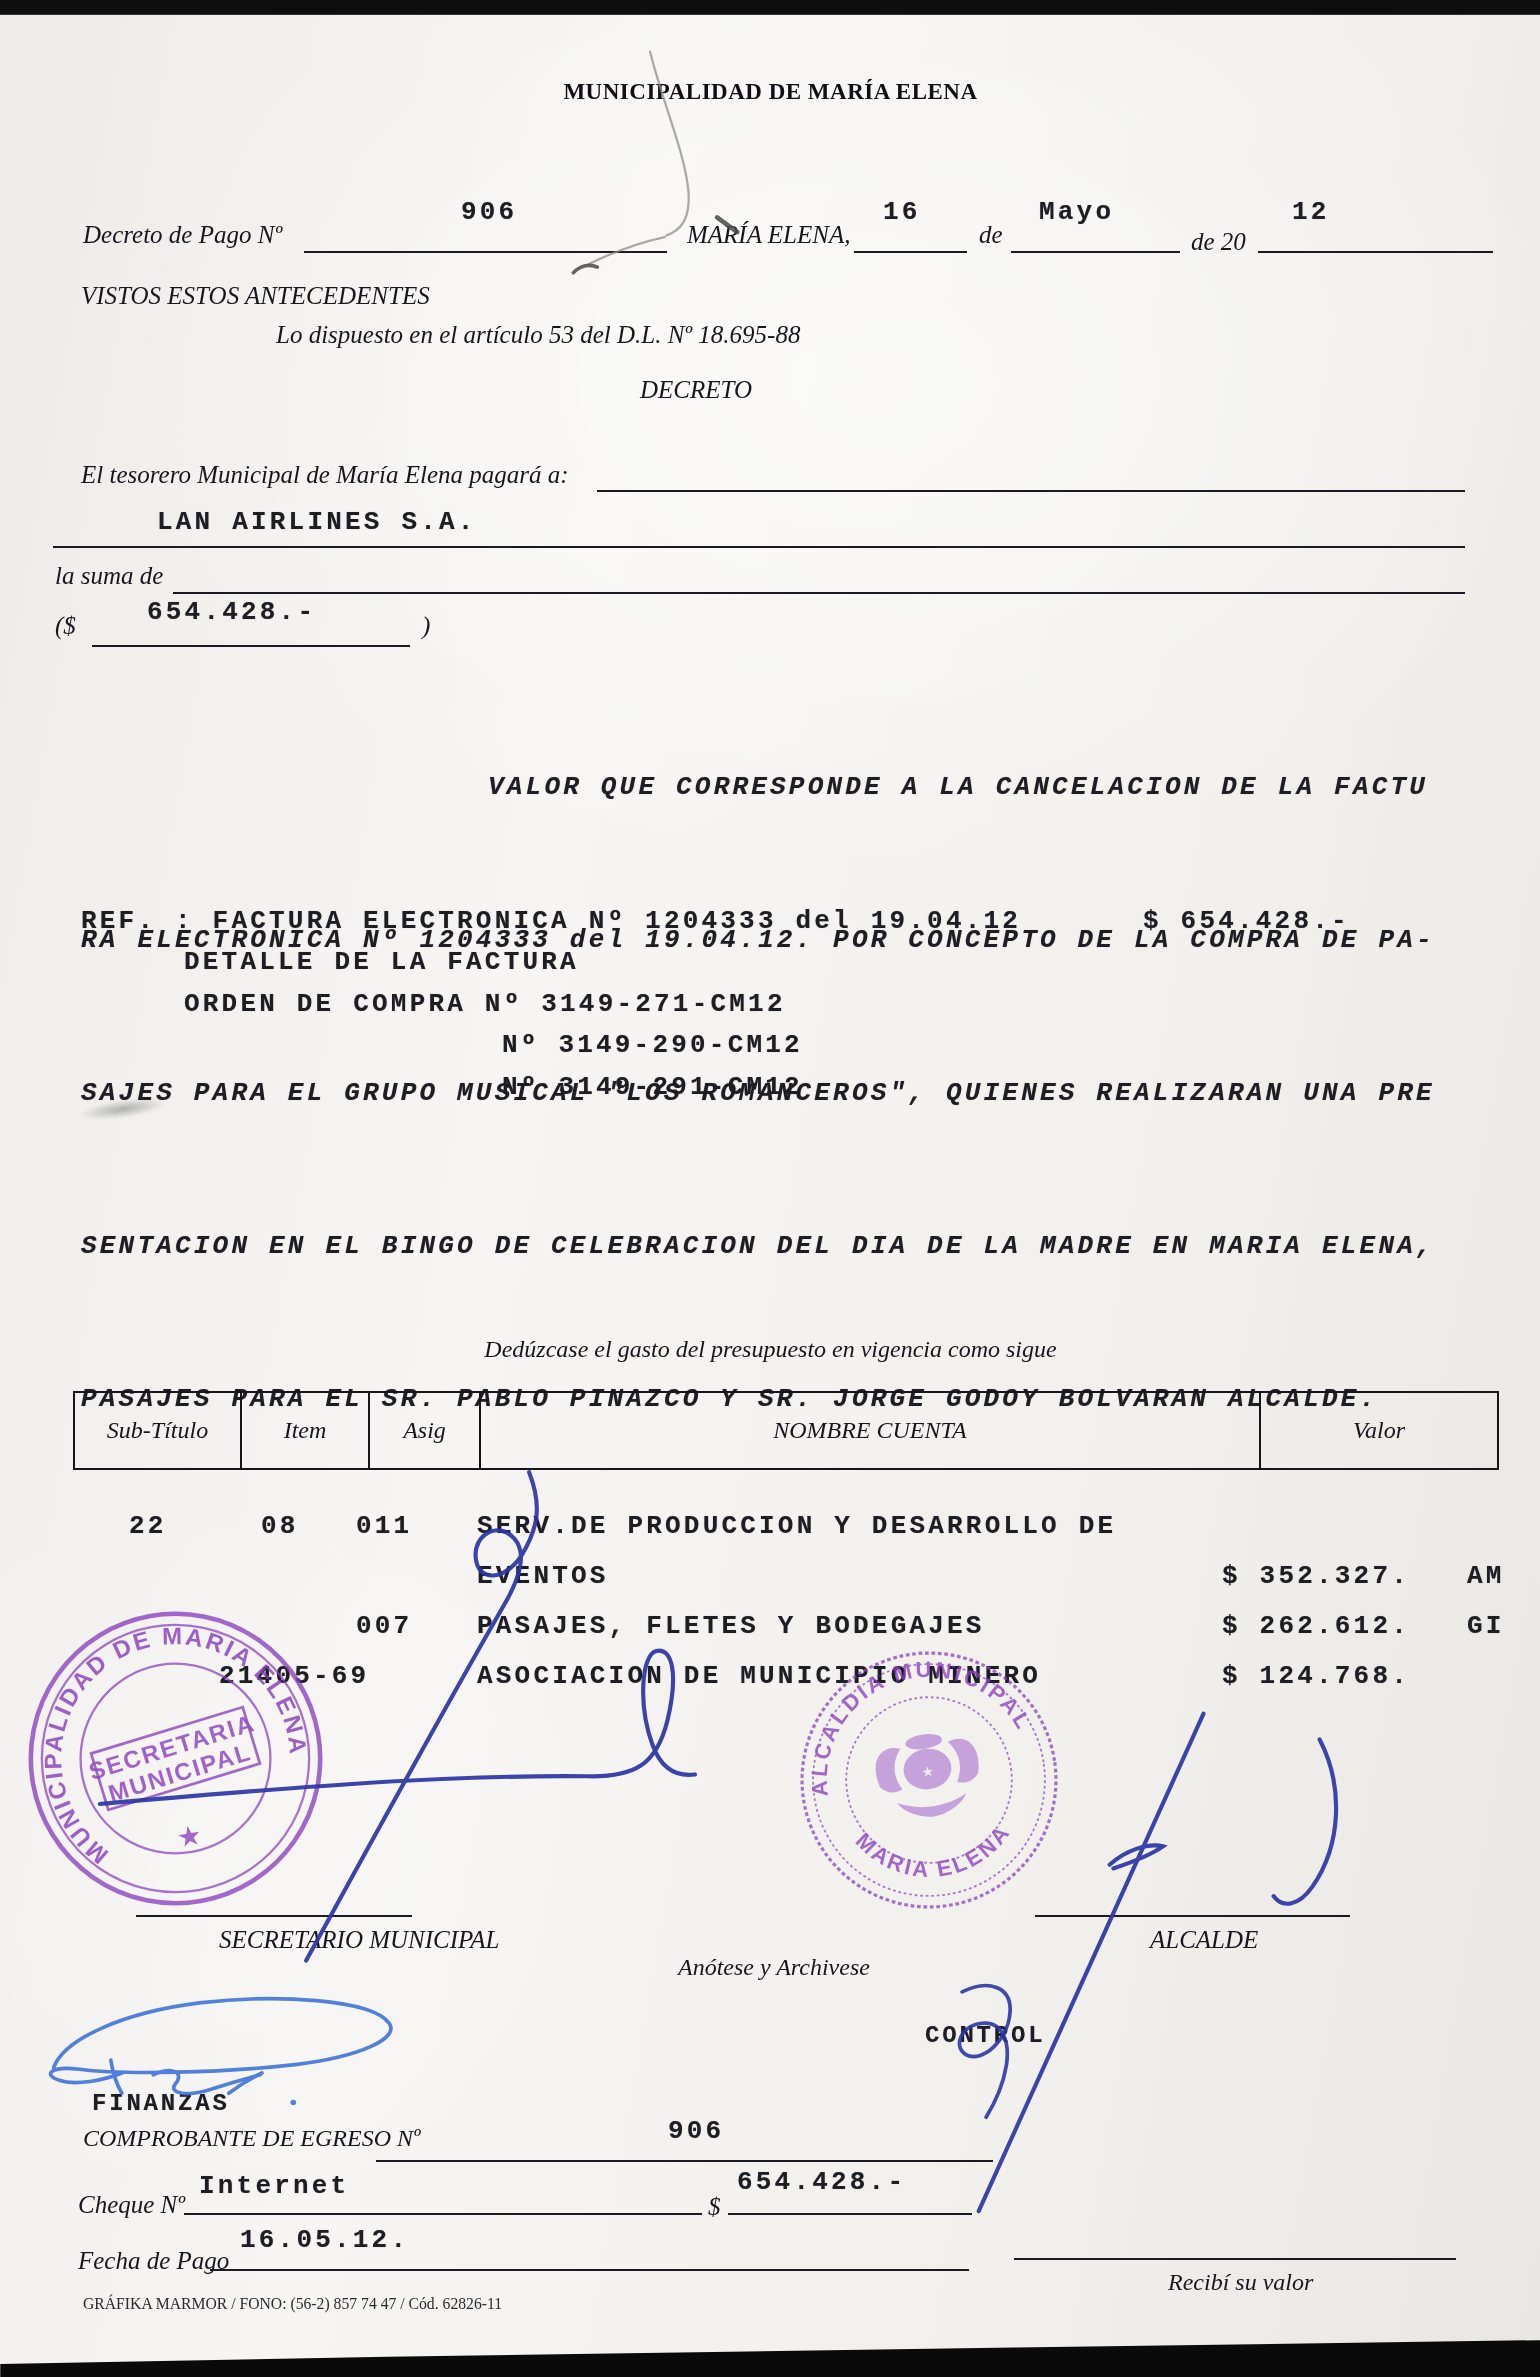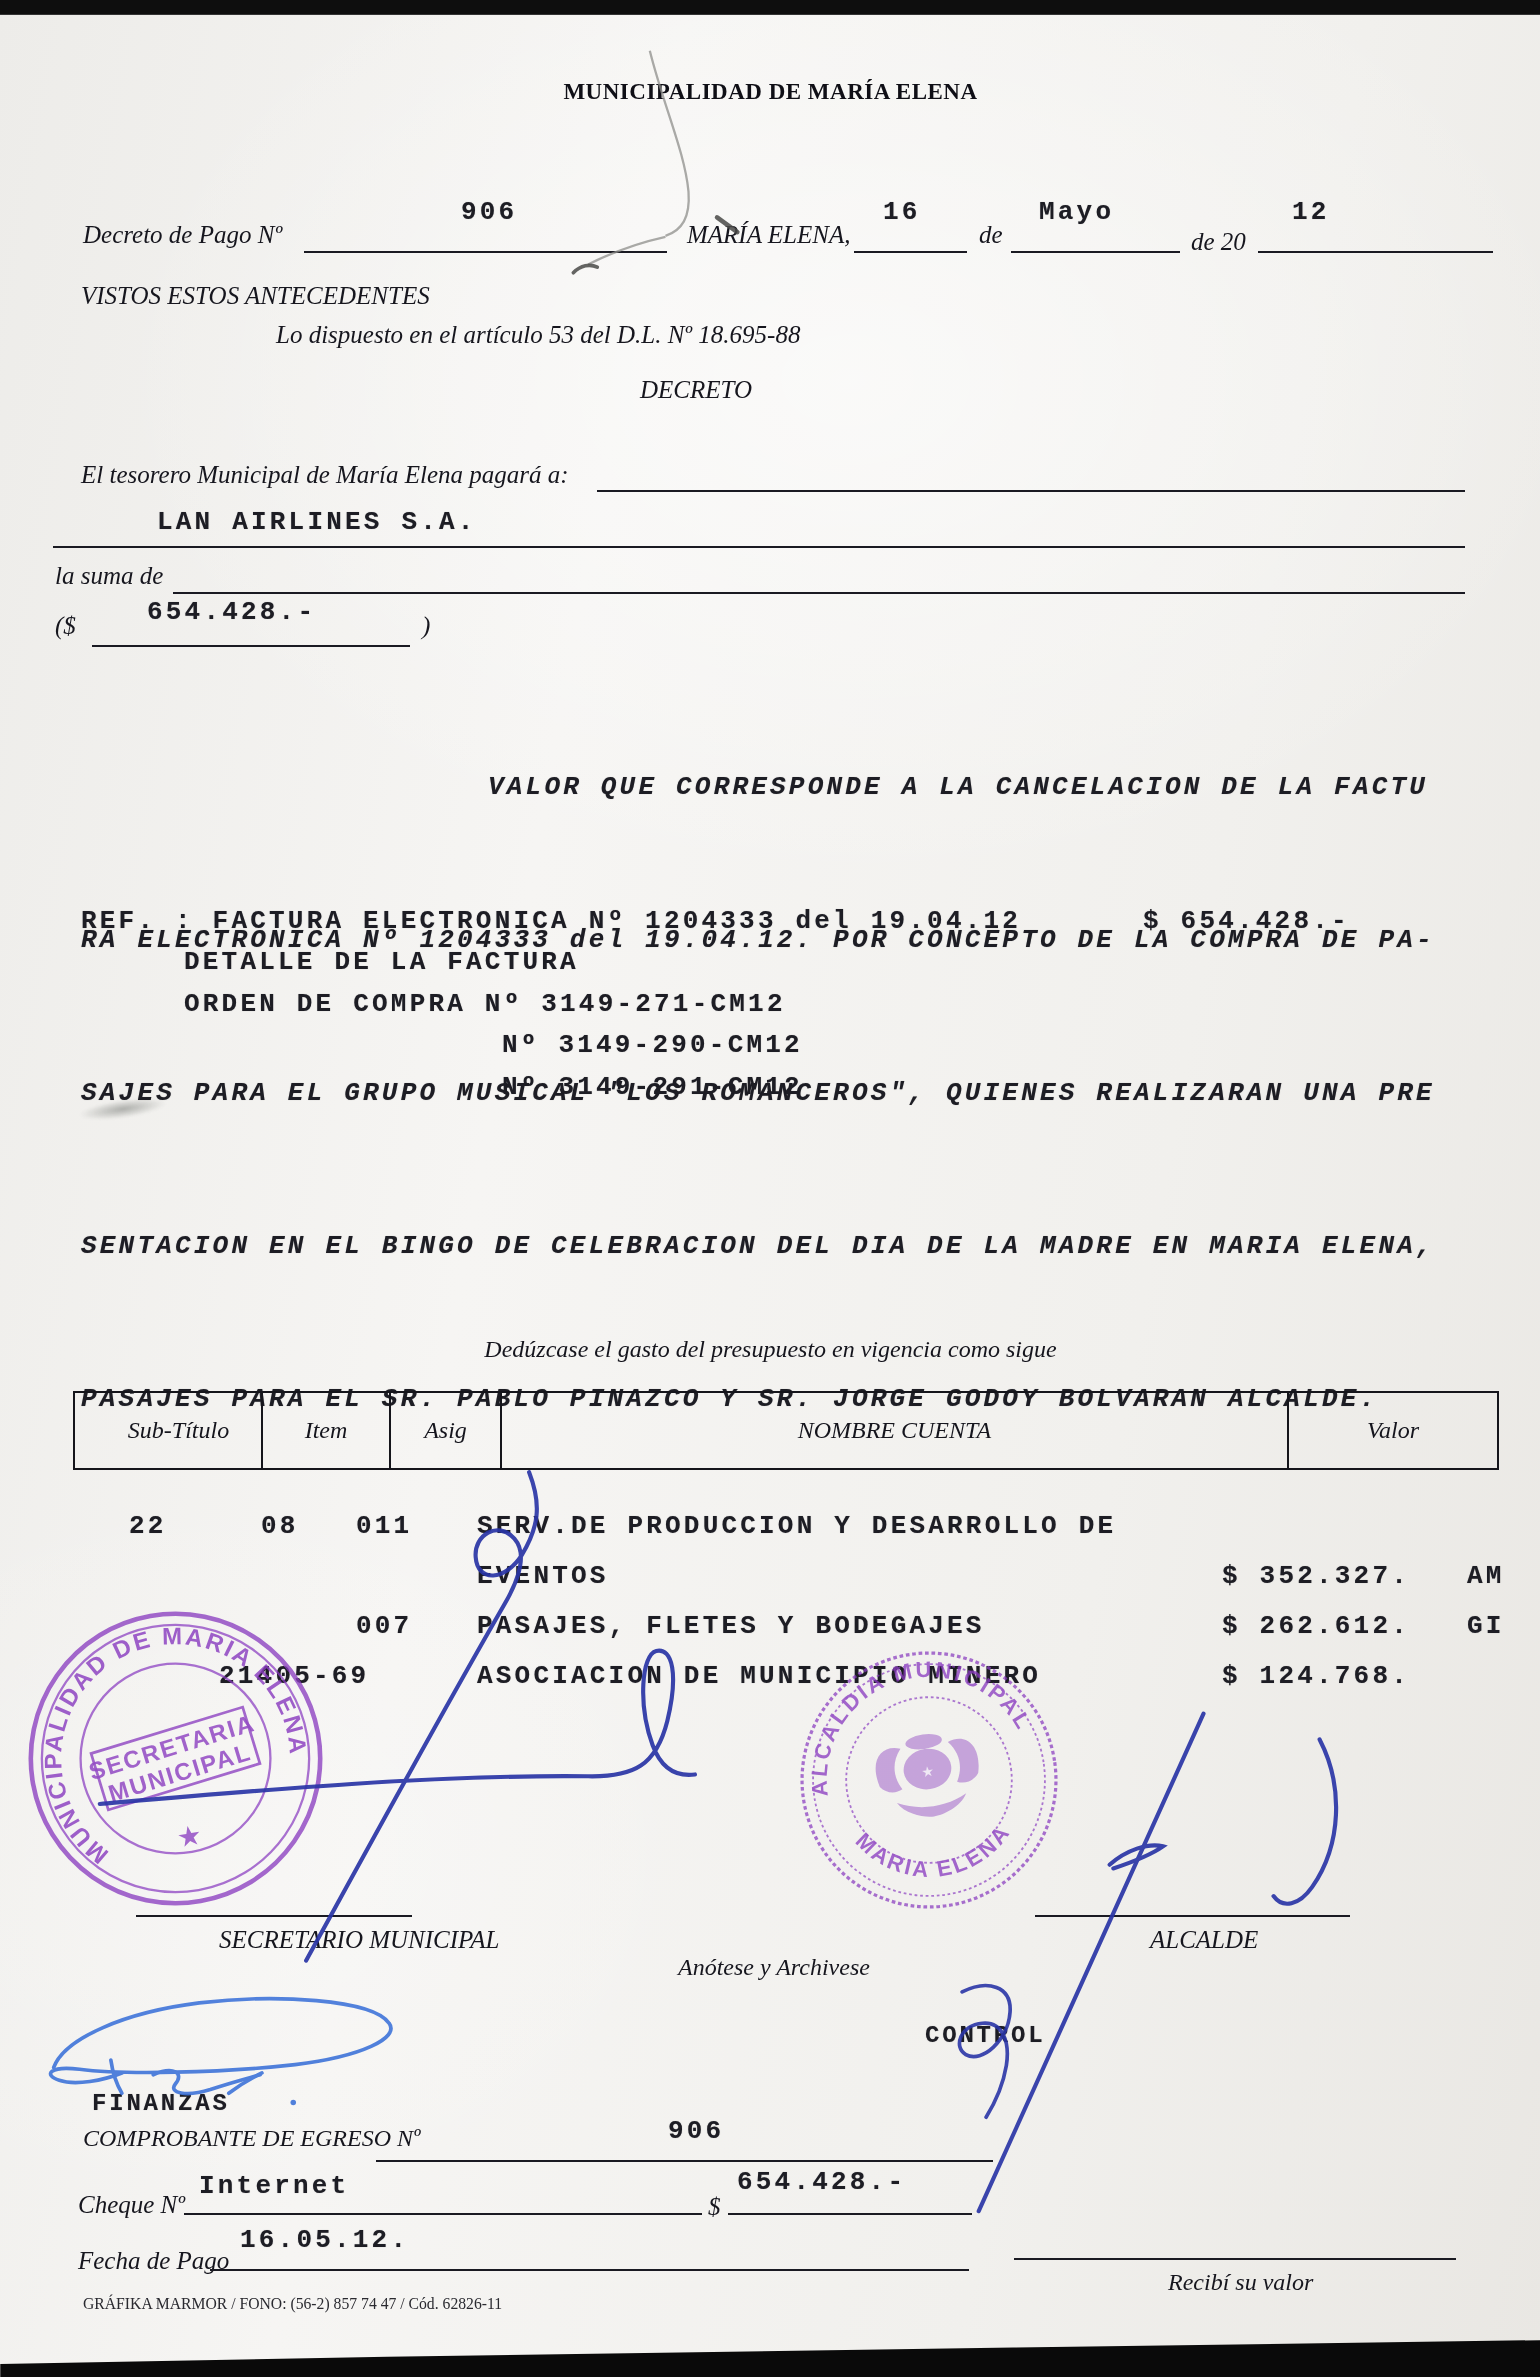--- a/index.html
+++ b/index.html
@@ -28,21 +28,21 @@
     position:absolute;left:81px;top:660px;width:1382px;
     font-family:"Liberation Mono","DejaVu Sans Mono",monospace;font-weight:700;
     font-size:26px;line-height:51px;letter-spacing:3.2px;color:#1d1d24;white-space:pre;
     text-shadow:0 0 0.9px rgba(20,20,30,.35);
     font-style:italic;
   }
   .bodytxt .l1{padding-left:407px;}
   .caption{position:absolute;left:0;right:0;top:1336px;text-align:center;font-style:italic;font-size:24px;color:#15151d;}
   .tbl{
     position:absolute;left:73px;top:1391px;width:1426px;height:79px;
-    border:2.8px solid #15151b;display:flex;box-sizing:border-box;background:transparent;padding-left:21px;
+    border:2.8px solid #15151b;display:flex;box-sizing:border-box;background:transparent;
   }
   .tbl .cell{
     display:flex;align-items:center;justify-content:center;
     font-style:italic;font-size:24px;color:#15151d;box-sizing:border-box;
   }
   .tbl .cell+.cell{border-left:2.8px solid #15151b;}
   .topbar{position:absolute;left:0;top:0;width:1541px;height:14px;background:#0e0e0e;border-bottom:1.8px solid rgba(90,90,90,.5);}
   .smudge{
     position:absolute;left:79px;top:1100px;width:88px;height:18.4px;border-radius:50%;
     background:radial-gradient(closest-side, rgba(70,75,70,.40), rgba(70,75,70,0));
@@ -103,21 +103,21 @@
   <span class="typed" style="left:184px;top:989px">ORDEN DE COMPRA Nº 3149-271-CM12</span>
   <span class="typed" style="left:502px;top:1030px">Nº 3149-290-CM12</span>
   <span class="typed" style="left:502px;top:1072px">Nº 3149-291-CM12</span>
 
   <div class="caption">Dedúzcase el gasto del presupuesto en vigencia como sigue</div>
   <div class="tbl">
     <div class="cell" style="width:165px">Sub-Título</div>
     <div class="cell" style="width:128px">Item</div>
     <div class="cell" style="width:111px">Asig</div>
     <div class="cell" style="flex:1">NOMBRE CUENTA</div>
-    <div class="cell" style="width:210px">Valor</div>
+    <div class="cell" style="width:238px">Valor</div>
   </div>
 
   <span class="typed" style="left:129px;top:1511px">22</span>
   <span class="typed" style="left:261px;top:1511px">08</span>
   <span class="typed" style="left:356px;top:1511px">011</span>
   <span class="typed" style="left:477px;top:1511px">SERV.DE PRODUCCION Y DESARROLLO DE</span>
   <span class="typed" style="left:477px;top:1561px">EVENTOS</span>
   <span class="typed" style="left:1222px;top:1561px">$ 352.327.</span>
   <span class="typed" style="left:1467px;top:1561px">AM</span>
   <span class="typed" style="left:356px;top:1611px">007</span>

